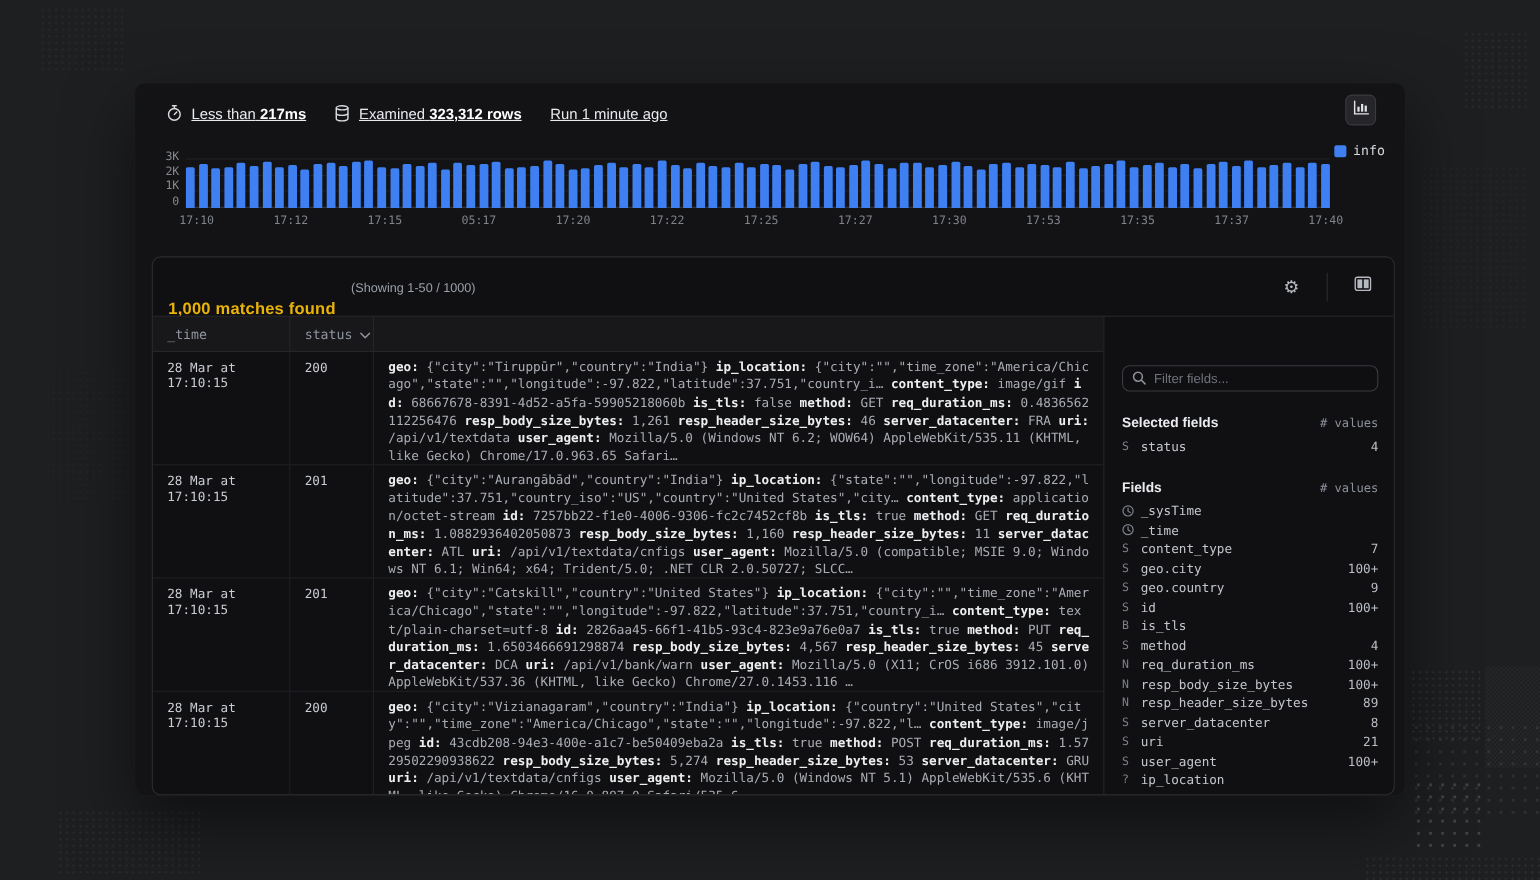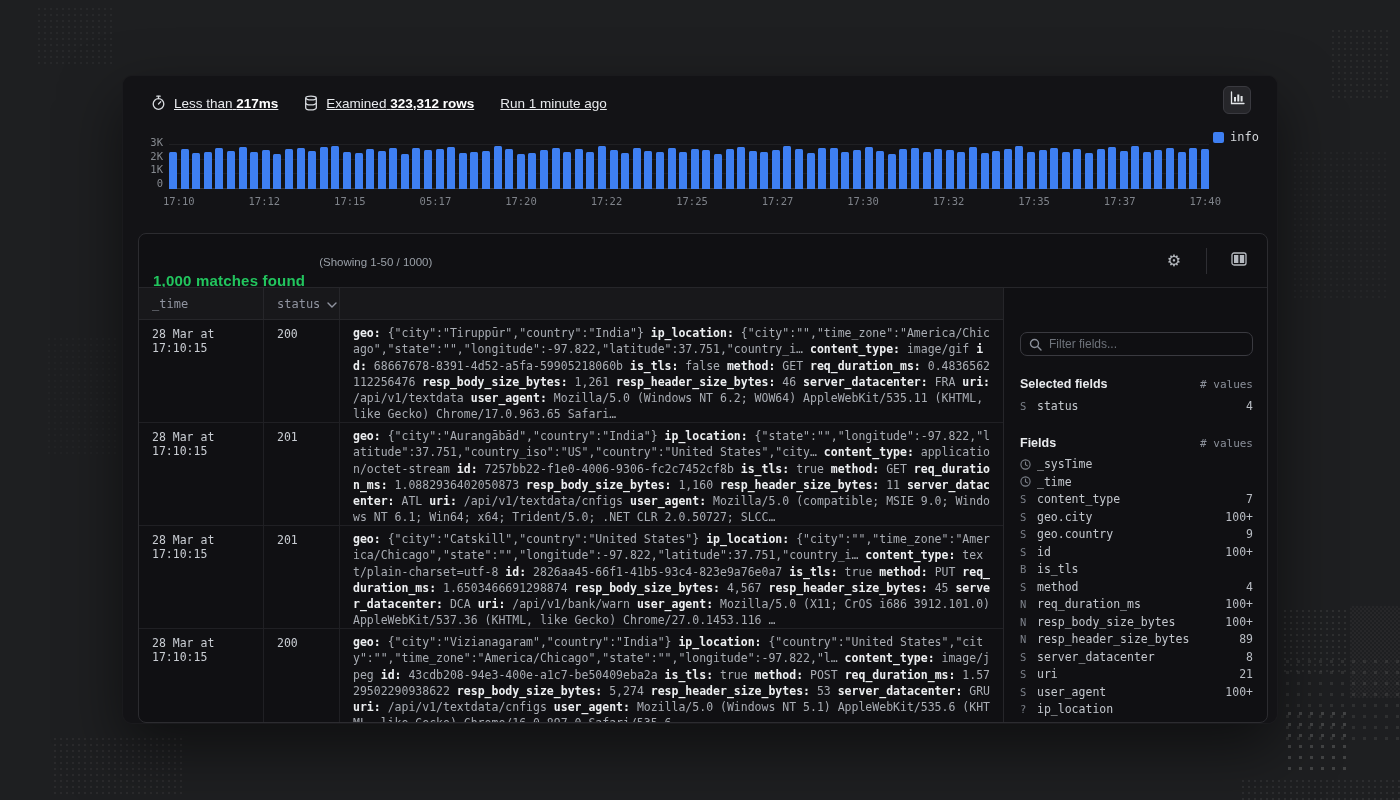--- a/index.html
+++ b/index.html
@@ -41,21 +41,21 @@
   .bar { width:8px; border-radius:1.5px 1.5px 0 0; }
   .yticks { position:absolute; left:2px; top:60px; width:38px; height:53px; display:flex; flex-direction:column;
     justify-content:space-between; align-items:flex-end; font-family:"DejaVu Sans Mono", monospace; font-size:10.5px; color:#85898f; }
   .xticks { position:absolute; left:40px; top:119px; width:1058px; display:flex; justify-content:space-between;
     font-family:"DejaVu Sans Mono", monospace; font-size:10.5px; color:#7f838a; }
 
   
   .card { position:absolute; left:15px; top:157px; width:1130px; height:490px; background:#101013;
     border:1px solid #2c2c30; border-radius:8px; overflow:hidden; display:flex; flex-direction:column; }
   .card-header { height:53px; flex:0 0 53px; display:flex; align-items:center; padding:0 16px 0 14px; }
-  .card-title { font-size:15px; font-weight:700; color:#22c55e; letter-spacing:.2px;margin-top:40px; }
+  .card-title { font-size:15px; font-weight:700; color:#eab308; letter-spacing:.2px;margin-top:40px; }
   .card-subtitle { font-size:11.5px; color:#9aa0a8; margin-left:14px; padding-top:2px; }
   .card-actions { margin-left:auto; display:flex; align-items:center; gap:20px; }
   .icon-btn { width:24px; height:24px; display:flex; align-items:center; justify-content:center; cursor:pointer; color:#b6bac0; }
   .gear-glyph { font-family:"DejaVu Sans", sans-serif; font-size:16px; line-height:1; }
   .v-divider { width:1px; height:26px; background:#2e2e33; }
 
   .table-area { flex:1; display:flex; min-height:0; }
   .main-table { flex:1; display:flex; flex-direction:column; min-width:0; }
   .thead { height:33px; flex:0 0 33px; background:#18181b; border-top:1px solid #26262a; border-bottom:1px solid #26262a;
     display:flex; font-family:"DejaVu Sans Mono", monospace; font-size:12px; color:#9094a0; }
@@ -257,21 +257,21 @@
   <div class="xticks">
       <span>17:10</span>
       <span>17:12</span>
       <span>17:15</span>
       <span>05:17</span>
       <span>17:20</span>
       <span>17:22</span>
       <span>17:25</span>
       <span>17:27</span>
       <span>17:30</span>
-      <span>17:32</span>
+      <span>17:53</span>
       <span>17:35</span>
       <span>17:37</span>
       <span>17:40</span>
     </div>
 
   <div class="card">
     <div class="card-header">
       <span class="card-title">1,000 matches found</span>
       <span class="card-subtitle">(Showing 1-50 / 1000)</span>
       <div class="card-actions">

